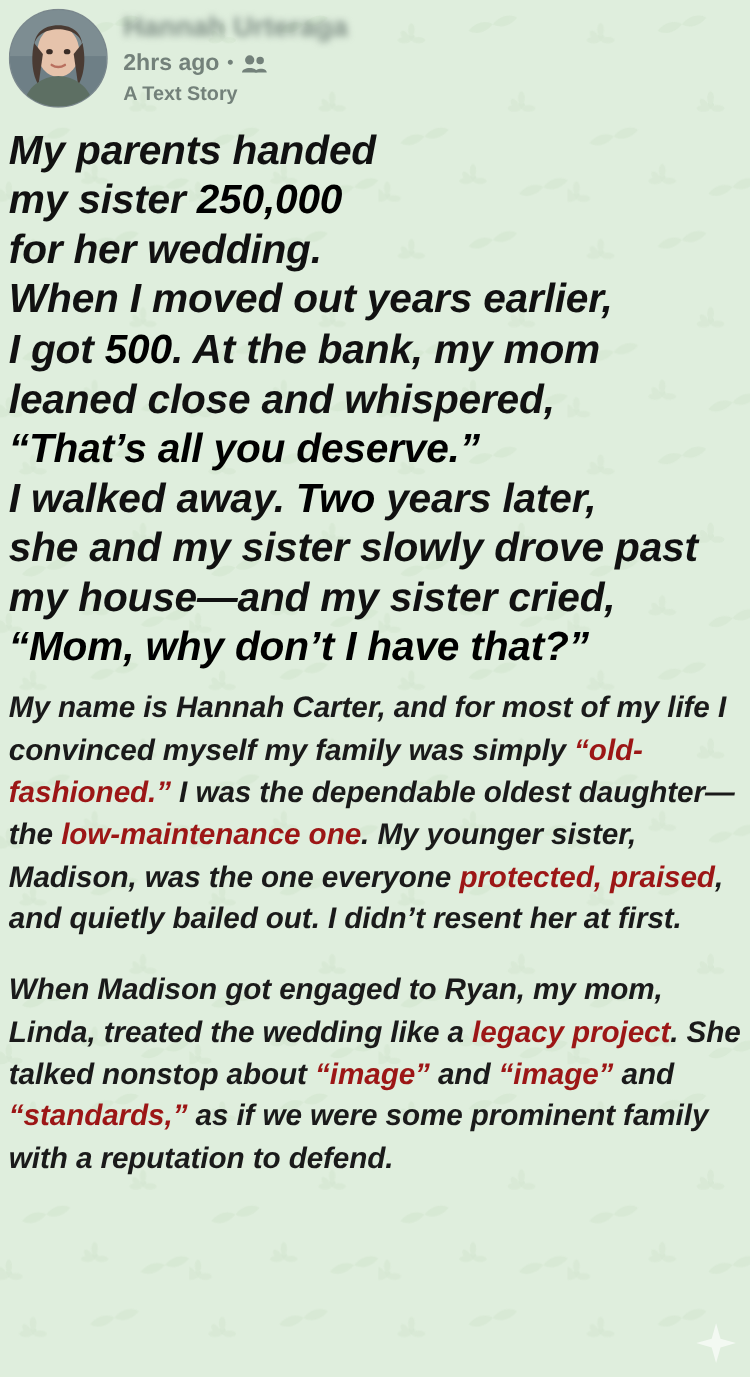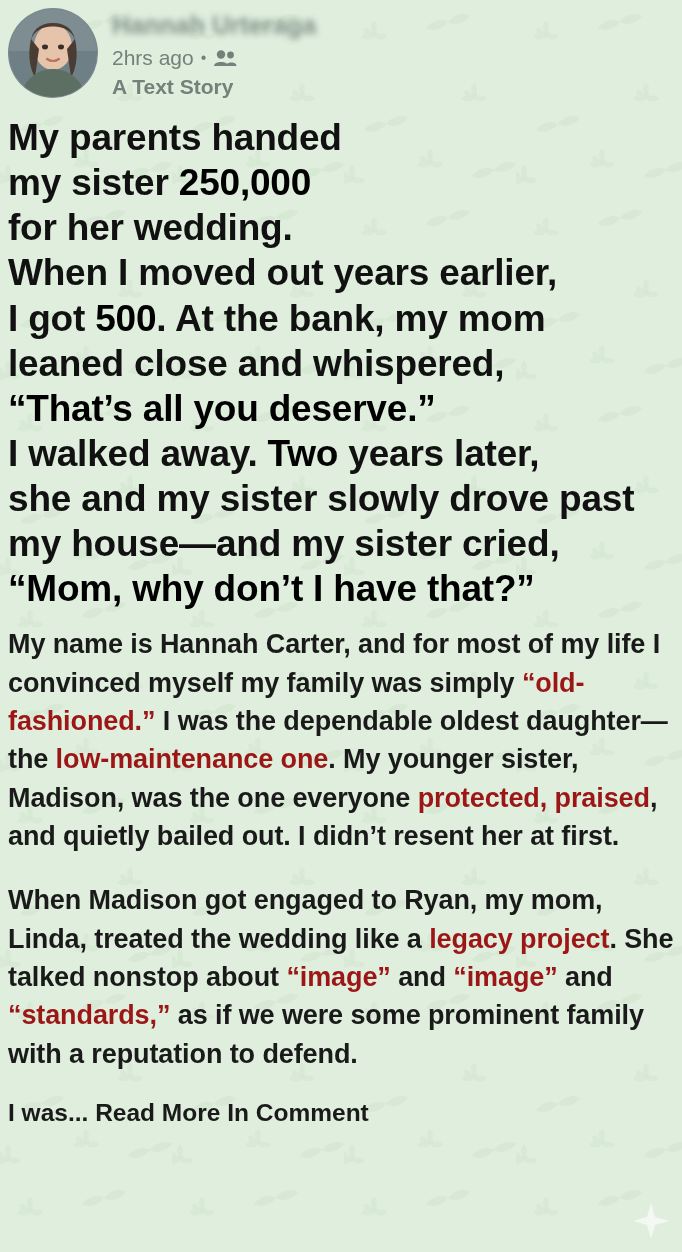--- a/index.html
+++ b/index.html
@@ -66,42 +66,43 @@
     height: 28px;
     user-select: none;
   }
   .meta-row {
     display: flex;
     align-items: center;
     gap: 7px;
     margin-top: 6px;
     font-size: 21px;
     color: #73817a;
-    font-weight: 400;
+    font-weight: 700;
   }
   .meta-dot {
     font-size: 16px;
     color: #73817a;
     line-height: 1;
   }
   .audience-icon {
     display: inline-flex;
     align-items: center;
   }
   .story-type {
     margin-top: 5px;
-    font-size: 21px;
+    font-size: 18px;
     color: #73817a;
     font-weight: 600;
   }
 
   .body {
     position: relative;
     z-index: 2;
     padding: 16px 8px 0 8px;
+    font-style: italic;
   }
 
   .headline {
     font-size: 37px;
     line-height: 1.22;
     font-weight: 700;
     color: #111111;
     letter-spacing: -0.2px;
     margin: 0 0 14px 0;
   }
@@ -198,20 +199,19 @@
         </span>
       </div>
       <div class="story-type">A Text Story</div>
     </div>
   </div>
 
   <div class="body">
     <div class="headline"><span>My parents handed</span><br><span>my sister </span><span class="hl">250,000</span><br><span>for her wedding.</span><br><span>When I moved out years earlier,</span><br><span>I got </span><span class="hl">500</span><span>. At the bank, my mom</span><br><span>leaned close and whispered,</span><br><span class="hl">“That’s all you deserve.”</span><br><span>I walked away. </span><span class="hl">Two</span><span> years later,</span><br><span>she and my sister slowly drove past</span><br><span>my house—and my sister cried,</span><br><span class="hl">“Mom, why don’t I have that?”</span></div>
     <p class="para"><span>My name is Hannah Carter, and for most of my life I convinced myself my family was simply </span><span class="hl">“old-fashioned.”</span><span> I was the dependable oldest daughter—the </span><span class="hl">low-maintenance one</span><span>. My younger sister, Madison, was the one everyone </span><span class="hl">protected, praised</span><span>, and quietly bailed out. I didn’t resent her at first.</span></p>
     <p class="para"><span>When Madison got engaged to Ryan, my mom, Linda, treated the wedding like a </span><span class="hl">legacy project</span><span>. She talked nonstop about </span><span class="hl">“image”</span><span> and </span><span class="hl">“image”</span><span> and </span><span class="hl">“standards,”</span><span> as if we were some prominent family with a reputation to defend.</span></p>
-    <div class="readmore">I was... Read More In Comment</div>
   </div>
 
   <svg class="corner-mark" viewBox="0 0 42 42" aria-hidden="true">
     <path d="M21 3 L25 17 L39 21 L25 25 L21 39 L17 25 L3 21 L17 17 Z" fill="#ffffff" opacity="0.75"></path>
   </svg>
 
 </div>
 
 </body></html>

